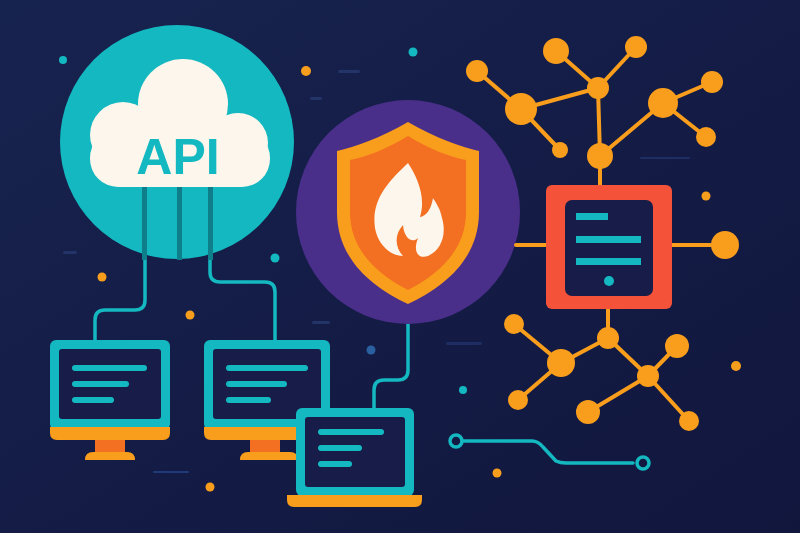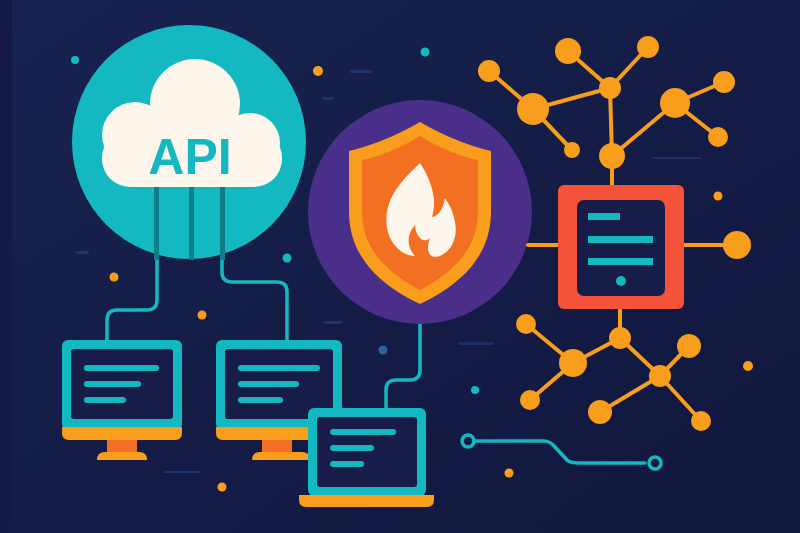--- a/index.html
+++ b/index.html
@@ -1,17 +1,17 @@
 <!DOCTYPE html>
 <html><head>
   <meta charset="utf-8">
   <style>
     html, body { margin: 0; padding: 0; }
     body { width: 800px; height: 533px; overflow: hidden; background: #141a44; }
-    .scene { position: relative; width: 696px; height: 533px; margin-left: 12px; }
+    .scene { position: relative; width: 696px; height: 533px; }
     svg { display: block; }
     .api-text { font-family: "Liberation Sans", sans-serif; font-weight: 700; }
   </style>
 </head>
 <body>
 
 <div class="scene">
 <svg width="800" height="533" viewBox="0 0 800 533" xmlns="http://www.w3.org/2000/svg">
   <defs>
     <linearGradient id="bg" x1="0" y1="0" x2="1" y2="1">

